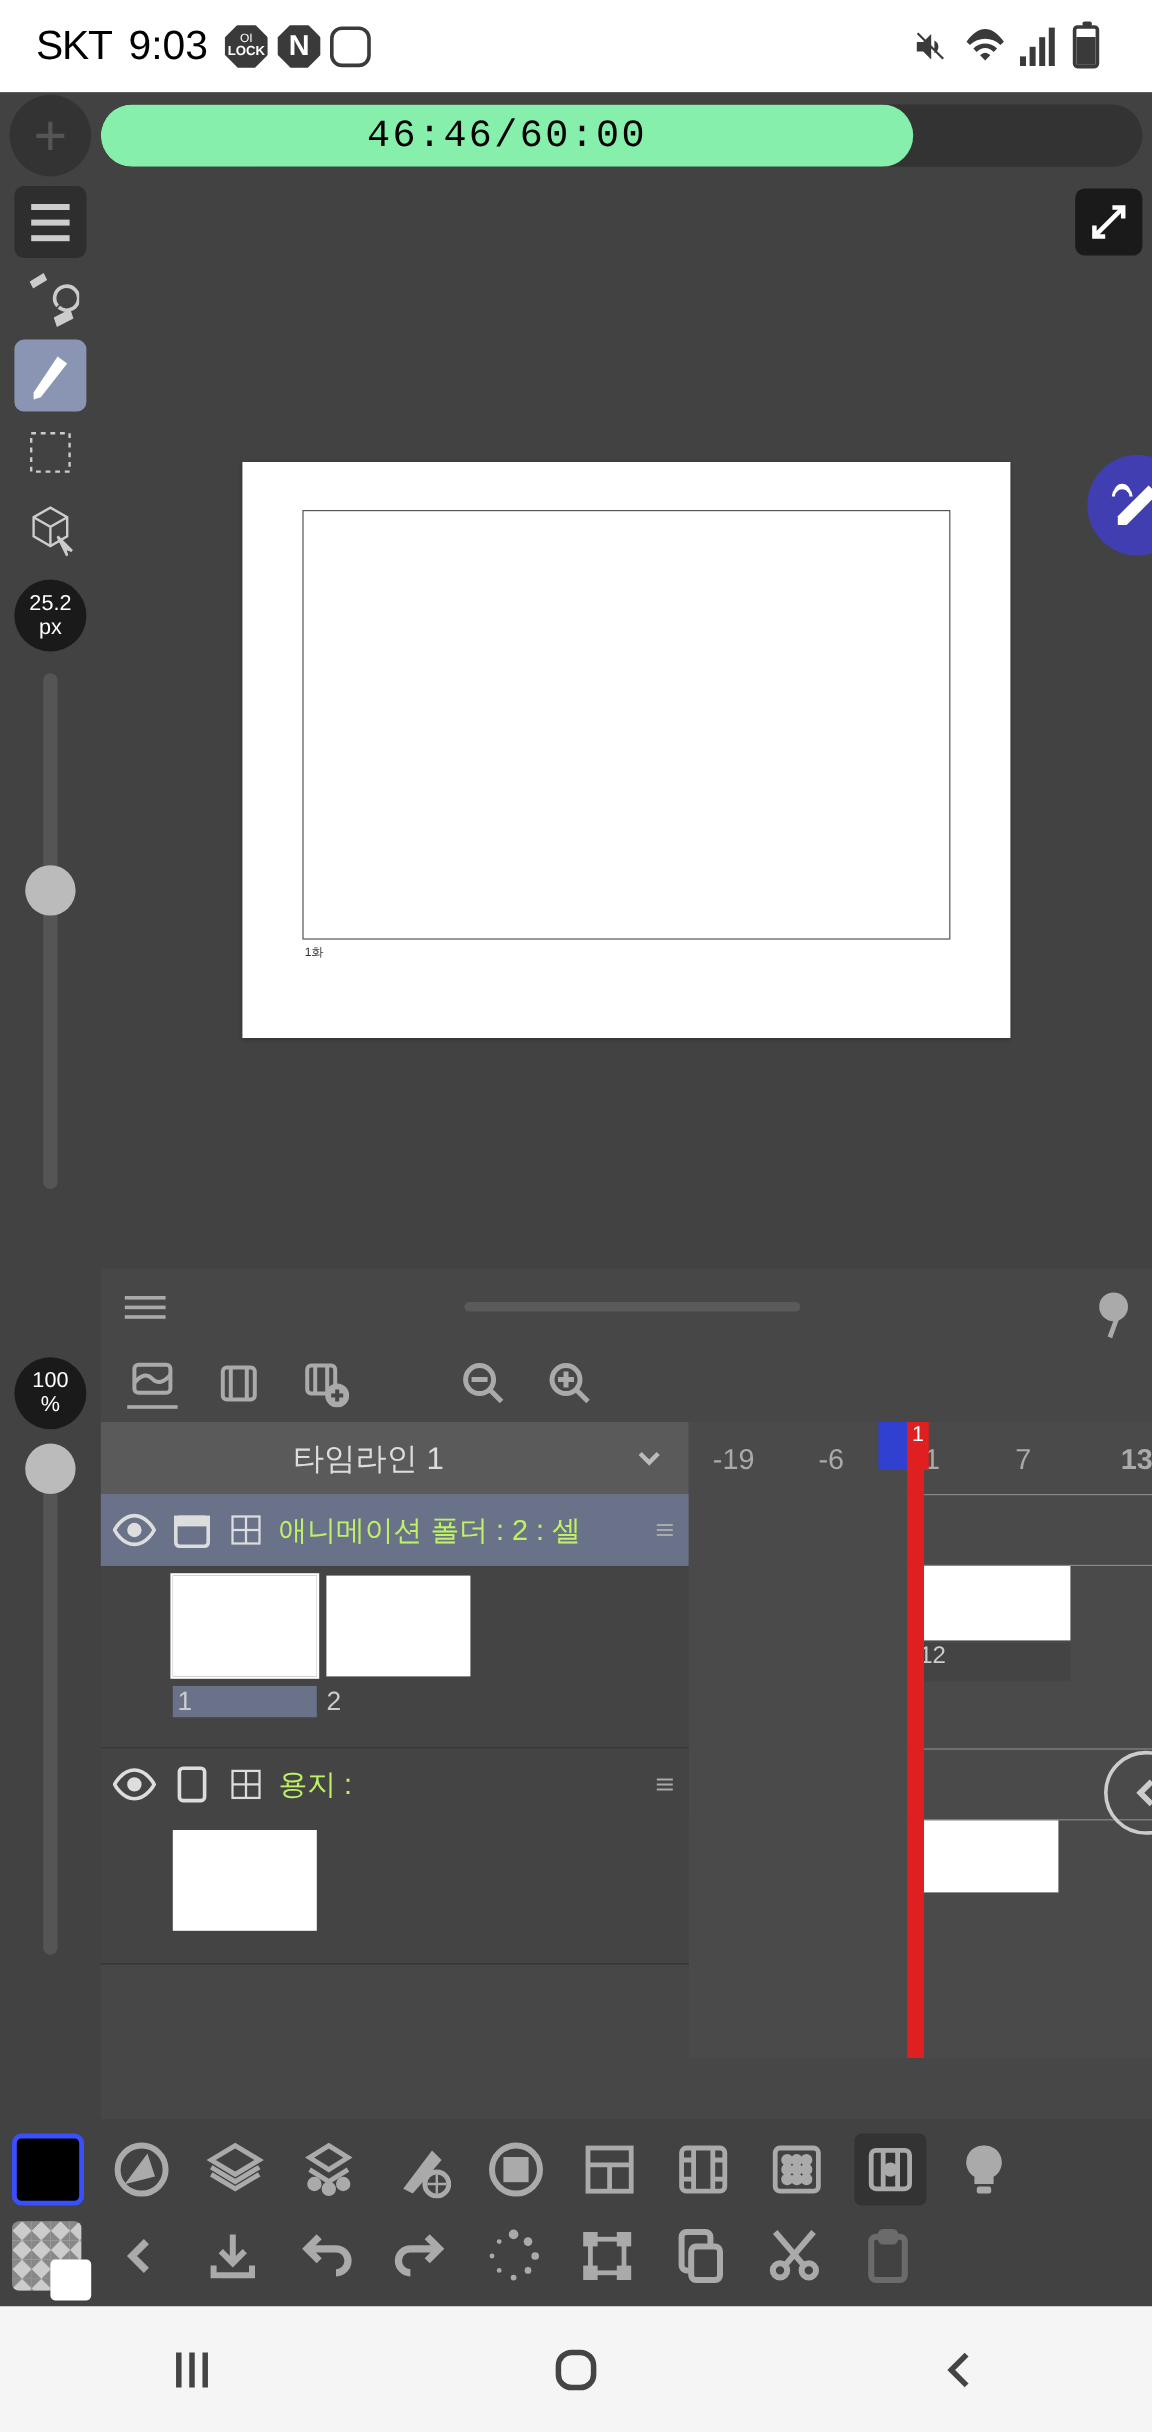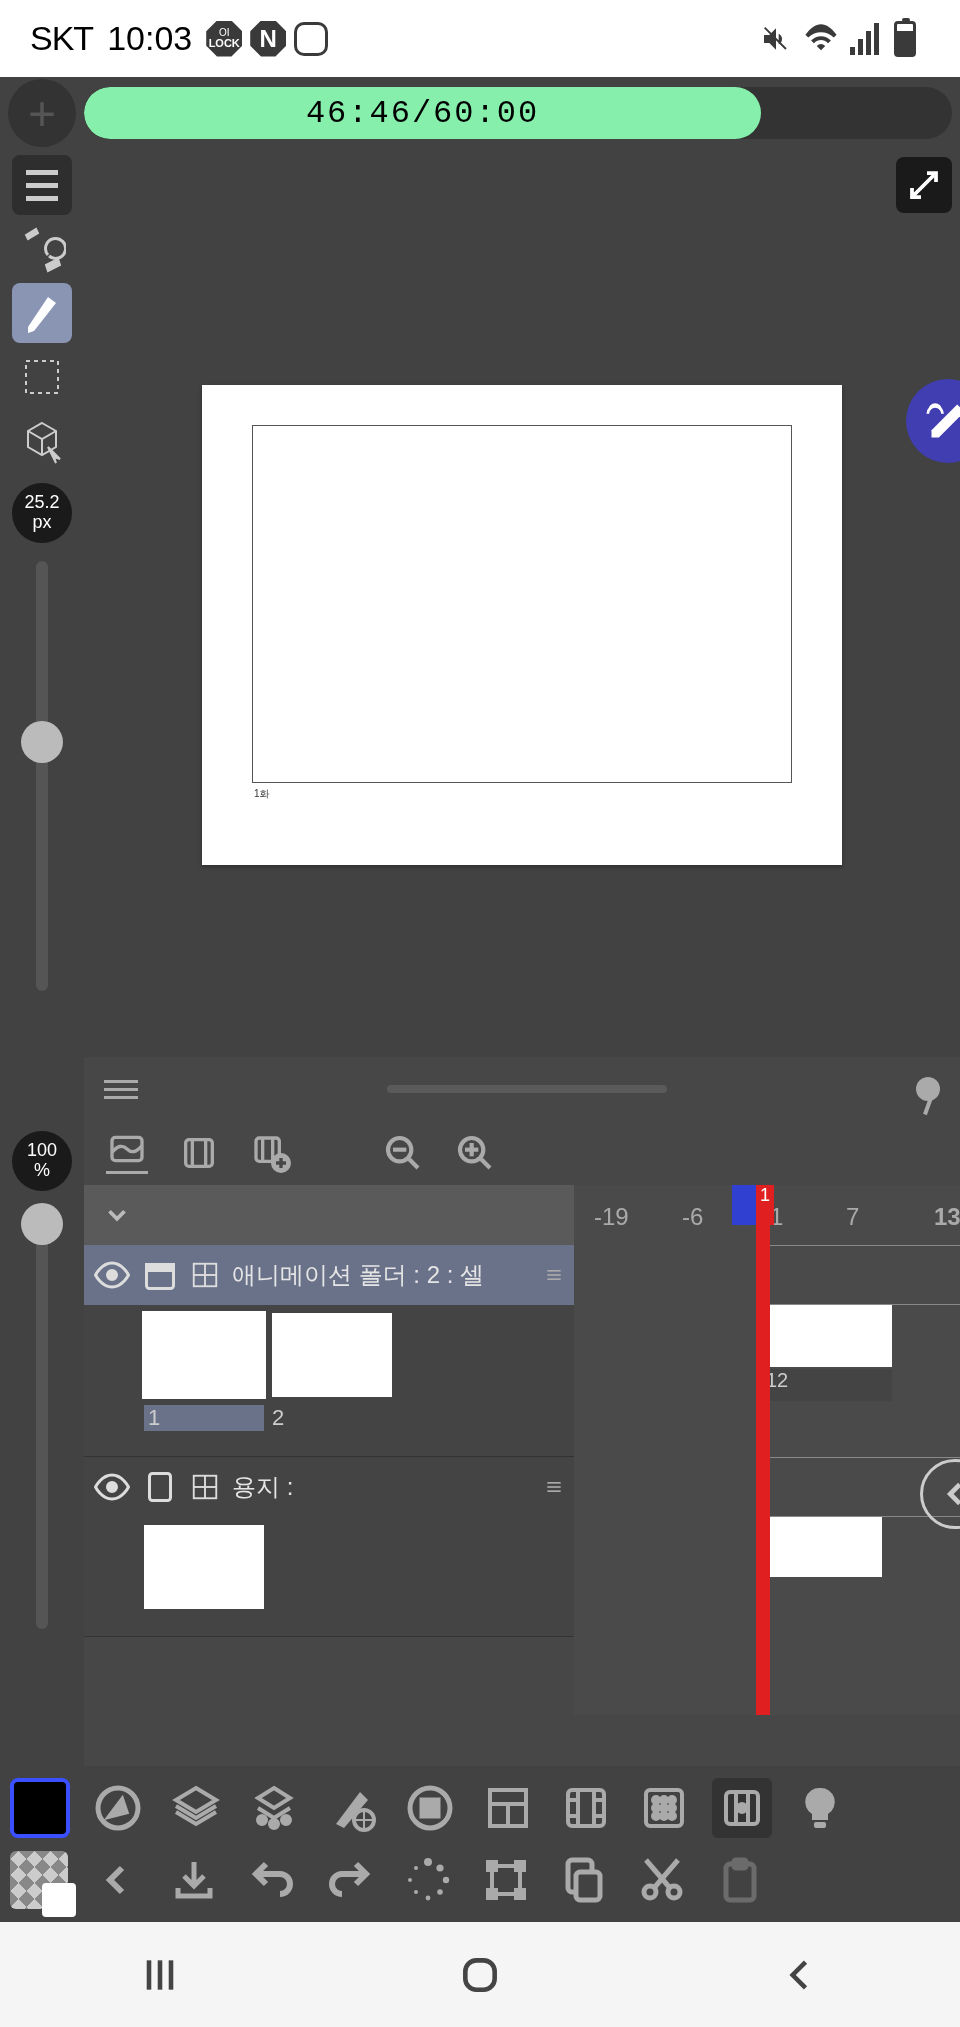--- a/index.html
+++ b/index.html
@@ -214,21 +214,21 @@
     .tl-dropdown{
       flex:1;color:#ddd;font-size:26px;display:flex;justify-content:center;align-items:center;
     }
     .tl-chevron{color:#bbb;}
     
     .track{
       background:#444;
       border-bottom:1px solid #333;
     }
     .track-header{
-      height:60px;display:flex;align-items:center;gap:12px;padding:0 10px;color:#e5e5e5;font-size:24px;
+      height:60px;display:flex;align-items:center;gap:12px;padding:0 10px;color:#bef264;font-size:24px;
       background:#6a728a;
     }
     .track-header.dim{background:#444;}
     .eye{width:36px;}
     .track-thumbs{display:flex;gap:8px;padding:8px 8px 8px 60px;}
     .thumb{width:120px;height:84px;background:#fff;}
     .thumb-labels{display:flex;gap:8px;padding:0 8px 6px 60px;color:#ccc;font-size:22px;}
     .thumb-labels span:first-child{width:120px;padding-left:4px;}
     .thumb-labels .selected{background:#6a728a;}
     
@@ -274,21 +274,21 @@
       display:flex;justify-content:space-around;align-items:center;
     }
     .nav-icon{color:#444;}
   </style>
 </head>
 <body>
 
 <div class="status-bar">
   <div class="status-left">
     <span class="carrier">SKT</span>
-    <span>10:03</span>
+    <span>9:03</span>
     <div class="status-icons">
       <div class="status-icon-oct">
           <span style="font-size:10px">OI</span>
           <span style="font-weight:bold">LOCK</span>
         </div>
       <div class="status-icon-oct" style="font-size:24px;font-weight:bold">N</div>
       <div class="status-icon-sq"></div>
     </div>
   </div>
   <div class="status-right">
@@ -436,20 +436,21 @@
                 <line x1="6" y1="10" x2="14" y2="10"></line>
                 <line x1="10" y1="6" x2="10" y2="14"></line>
               </svg>
             </div>
         </div>
 
         <div class="tl-body">
 
           <div class="tl-tracklist">
             <div class="tl-ruler-left">
+              <div class="tl-dropdown">타임라인 1</div>
               <svg class="tl-chevron" width="30" height="30" viewBox="0 0 24 24" fill="none" stroke="#bbb" stroke-width="3">
                   <path d="M6 9 L12 15 L18 9"></path>
                 </svg>
             </div>
 
             <div class="track" style="height:212px;">
               <div class="track-header">
                 <svg class="eye" viewBox="0 0 24 24" fill="none" stroke="#ddd" stroke-width="2">
                     <path d="M1 12s4-8 11-8 11 8 11 8-4 8-11 8-11-8-11-8z"></path>
                     <circle cx="12" cy="12" r="3" fill="#ddd"></circle>

